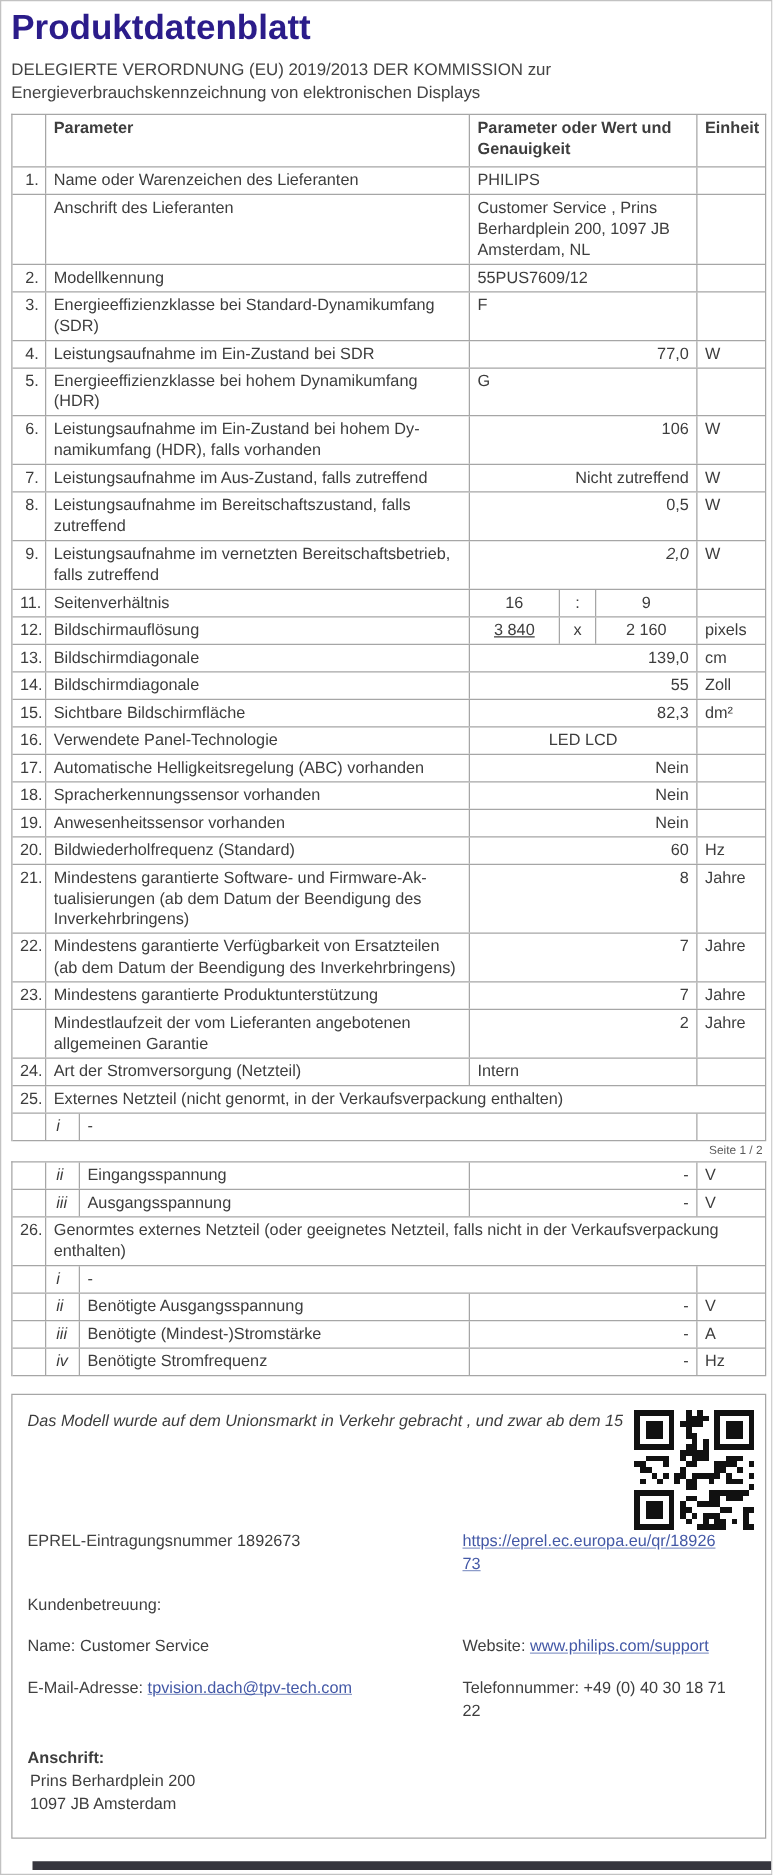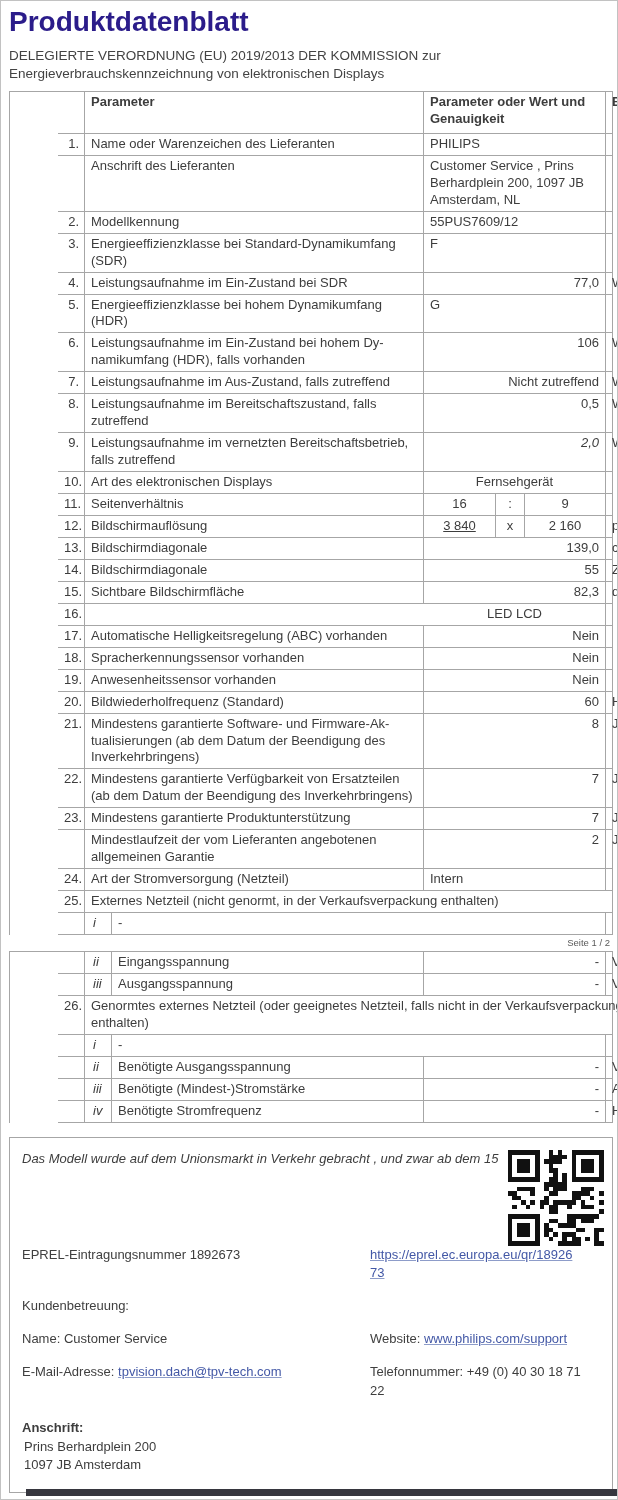--- a/index.html
+++ b/index.html
@@ -9,21 +9,21 @@
   *{box-sizing:border-box; margin:0; padding:0;}
   html,body{background:#fff;}
   body{width:618px; font-family:"Liberation Sans", sans-serif; color:var(--text);}
   .page{position:relative; width:618px; height:1500px; border:1px solid var(--pageborder);
         overflow:hidden; background:#fff; padding:6px 6px 0 8px;}
   h1.title{font-size:28px; line-height:1.1; font-weight:bold; color:var(--title); letter-spacing:0;}
   .subtitle{margin-top:9px; font-size:13.5px; line-height:1.38; color:#434343;}
   
   .dtable{margin-top:7px; width:604px; border:1px solid var(--border); border-bottom:none;}
   .t-row{display:grid; grid-template-columns:27px 27px 312px 72px 29px 81px 56px;
-         border-bottom:1px solid var(--border); align-items:stretch;margin-left:48px;}
+         border-bottom:1px solid var(--border); align-items:stretch;}
   .cell{font-size:13px; line-height:1.3; padding:2px 6px; min-height:21px;}
   .cell.br{border-right:1px solid var(--border);}
   .cell.num{text-align:right; padding-right:5px;}
   .cell.roman{font-style:italic; padding-left:8px;}
   .cell.val.right{text-align:right;}
   .cell.val.center{text-align:center;}
   .cell.val.left{text-align:left;}
   .cell.bold{font-weight:bold;}
   .hdr .cell{padding-bottom:4px; min-height:41px;}
   .label{hyphens:manual;}
@@ -117,26 +117,20 @@
         <div class="cell val right br" style="grid-column: 4 / 7;">0,5</div>
         <div class="cell unit" style="grid-column: 7 / 8;">W</div>
       </div>
       <div class="t-row">
         <div class="cell num br" style="grid-column: 1 / 2;">9.</div>
         <div class="cell label br" style="grid-column: 2 / 4;">Leistungsaufnahme im vernetzten Bereitschaftsbe­trieb, falls zutreffend</div>
         <div class="cell val right br" style="grid-column: 4 / 7; font-style: italic;">2,0</div>
         <div class="cell unit" style="grid-column: 7 / 8;">W</div>
       </div>
       <div class="t-row">
-        <div class="cell num br" style="grid-column: 1 / 2;">10.</div>
-        <div class="cell label br" style="grid-column: 2 / 4;">Art des elektronischen Displays</div>
-        <div class="cell val center br" style="grid-column: 4 / 7;">Fernsehgerät</div>
-        <div class="cell unit" style="grid-column: 7 / 8;"></div>
-      </div>
-      <div class="t-row">
         <div class="cell num br" style="grid-column: 1 / 2;">11.</div>
         <div class="cell label br" style="grid-column: 2 / 4;">Seitenverhältnis</div>
         <div class="cell val center br" style="grid-column: 4 / 5;">16</div>
         <div class="cell val center br" style="grid-column: 5 / 6;">:</div>
         <div class="cell val center br" style="grid-column: 6 / 7;">9</div>
         <div class="cell unit" style="grid-column: 7 / 8;"></div>
       </div>
       <div class="t-row">
         <div class="cell num br" style="grid-column: 1 / 2;">12.</div>
         <div class="cell label br" style="grid-column: 2 / 4;">Bildschirmauflösung</div>
@@ -158,20 +152,21 @@
         <div class="cell unit" style="grid-column: 7 / 8;">Zoll</div>
       </div>
       <div class="t-row">
         <div class="cell num br" style="grid-column: 1 / 2;">15.</div>
         <div class="cell label br" style="grid-column: 2 / 4;">Sichtbare Bildschirmfläche</div>
         <div class="cell val right br" style="grid-column: 4 / 7;">82,3</div>
         <div class="cell unit" style="grid-column: 7 / 8;">dm²</div>
       </div>
       <div class="t-row">
         <div class="cell num br" style="grid-column: 1 / 2;">16.</div>
+        <div class="cell label br" style="grid-column: 2 / 4;">Verwendete Panel-Technologie</div>
         <div class="cell val center br" style="grid-column: 4 / 7;">LED LCD</div>
         <div class="cell unit" style="grid-column: 7 / 8;"></div>
       </div>
       <div class="t-row">
         <div class="cell num br" style="grid-column: 1 / 2;">17.</div>
         <div class="cell label br" style="grid-column: 2 / 4;">Automatische Helligkeitsregelung (ABC) vorhanden</div>
         <div class="cell val right br" style="grid-column: 4 / 7;">Nein</div>
         <div class="cell unit" style="grid-column: 7 / 8;"></div>
       </div>
       <div class="t-row">

